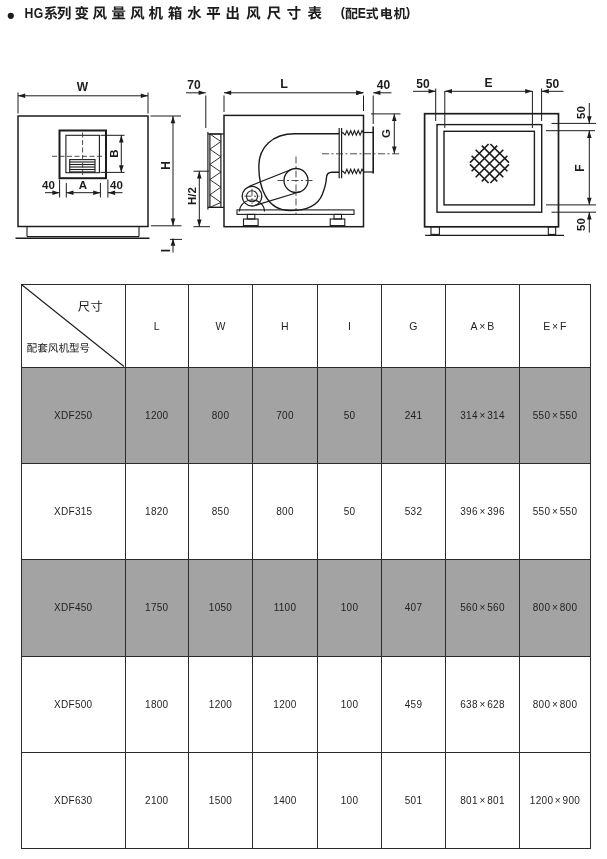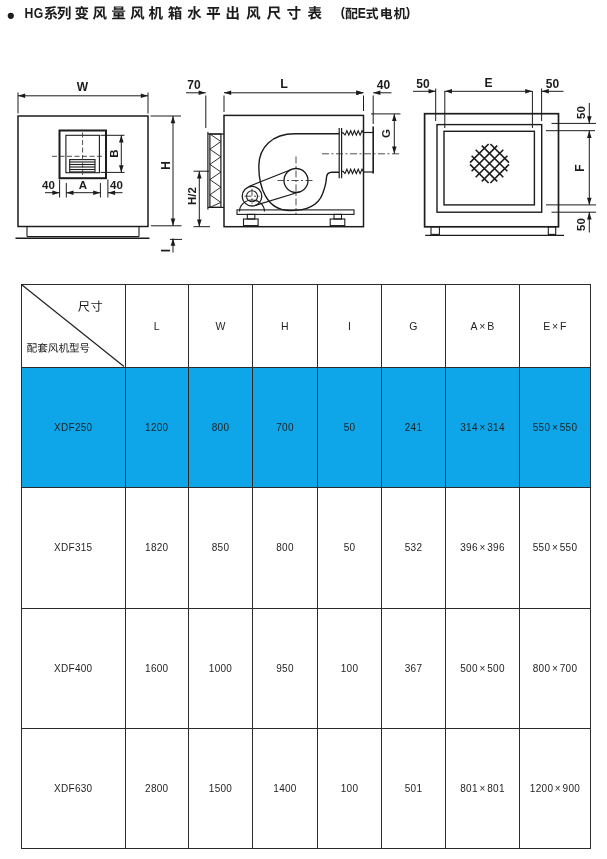--- a/index.html
+++ b/index.html
@@ -1,21 +1,21 @@
 <!DOCTYPE html>
 <html><head><meta charset="utf-8">
 <style>
 html,body{margin:0;padding:0}
 body{width:607px;height:859px;background:#fff;position:relative;overflow:hidden;font-family:"Liberation Sans",sans-serif}
 table{position:absolute;left:21px;top:284px;width:569px;height:565px;border-collapse:collapse;table-layout:fixed;font-family:"Liberation Sans",sans-serif}
 td{border:1.5px solid #2b2b2b;text-align:center;vertical-align:middle;font-size:10px;color:#1f1f1f;padding:0;letter-spacing:0.3px}
 span.x{padding:0 1.6px}
 tr.hd{height:83px}
 tr.hd td{font-size:10.5px}
-tr.g td{background:#0ea5e9}
+tr.g td{background:#a3a3a3}
 svg{position:absolute;left:0;top:0}
 svg text{fill:#1c1c1c}
 </style></head>
 <body>
 
 <table>
 <colgroup>
       <col style="width:103.5px">
       <col style="width:63.5px">
       <col style="width:64px">
@@ -54,37 +54,47 @@
         <td>1820</td>
         <td>850</td>
         <td>800</td>
         <td>50</td>
         <td>532</td>
         <td>396<span class="x">×</span>396</td>
         <td>550<span class="x">×</span>550</td>
       </tr>
 
 
+
+<tr class="g">
+        <td>XDF450</td>
+        <td>1750</td>
+        <td>1050</td>
+        <td>1100</td>
+        <td>100</td>
+        <td>407</td>
+        <td>560<span class="x">×</span>560</td>
+        <td>800<span class="x">×</span>800</td>
+      </tr>
+
 <tr>
-        <td>XDF400</td>
-        <td>1600</td>
-        <td>1000</td>
-        <td>950</td>
+        <td>XDF500</td>
+        <td>1800</td>
+        <td>1200</td>
+        <td>1200</td>
         <td>100</td>
-        <td>367</td>
-        <td>500<span class="x">×</span>500</td>
-        <td>800<span class="x">×</span>700</td>
-      </tr>
-
-
+        <td>459</td>
+        <td>638<span class="x">×</span>628</td>
+        <td>800<span class="x">×</span>800</td>
+      </tr>
 
 
 <tr>
         <td>XDF630</td>
-        <td>2800</td>
+        <td>2100</td>
         <td>1500</td>
         <td>1400</td>
         <td>100</td>
         <td>501</td>
         <td>801<span class="x">×</span>801</td>
         <td>1200<span class="x">×</span>900</td>
       </tr>
 
 
 </tbody>

